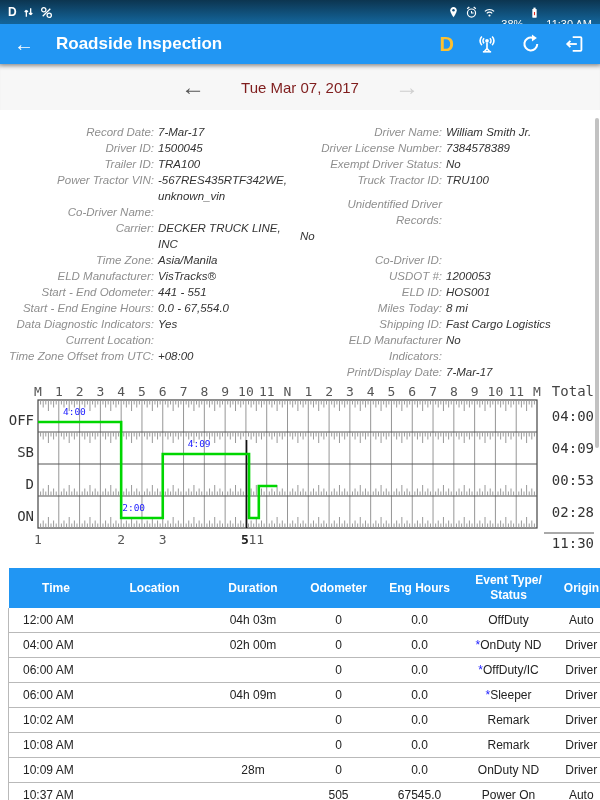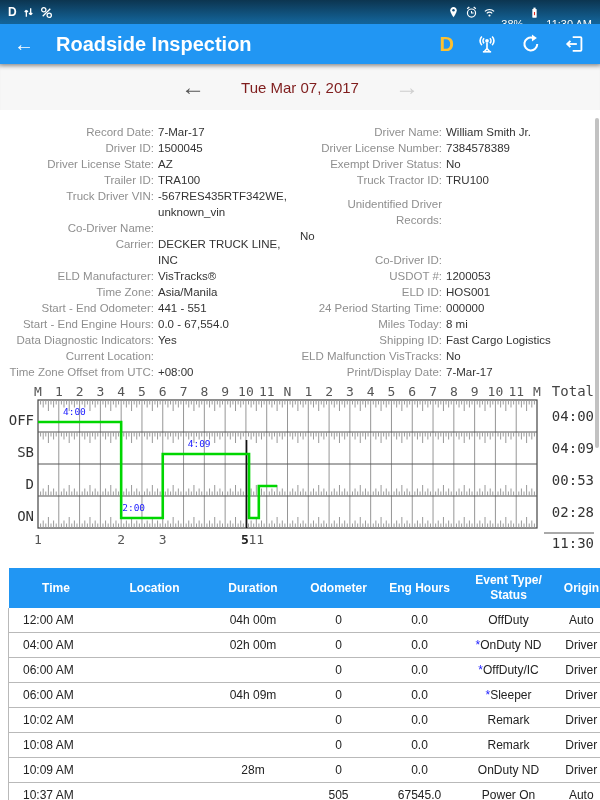--- a/index.html
+++ b/index.html
@@ -11,35 +11,35 @@
     padding:0 8px;font-size:12px;box-sizing:border-box;}
   .sb-left,.sb-right{display:flex;align-items:center;gap:5px;}
   .sb-left .sbD{font-weight:bold;font-size:12px;}
   .sb-ic{width:13px;height:13px;display:block;}
   .sb-time,.sb-batt-pct{font-size:11px;margin-top:24px;}
   
   .app-bar{height:40px;background:#2196f3;display:flex;align-items:center;
     color:#fff;padding:0 14px;box-sizing:border-box;box-shadow:0 2px 4px rgba(0,0,0,.25);
     position:relative;z-index:3;}
   .back-btn{font-size:20px;line-height:1;margin-right:22px;cursor:pointer;}
-  .app-title{font-size:20px;font-weight:bold;flex:1;}
+  .app-title{font-size:17px;font-weight:bold;flex:1;}
   .bar-actions{display:flex;align-items:center;gap:22px;}
   .d-badge{color:#fdc02f;font-weight:bold;font-size:20px;line-height:1;}
   .bar-ic{width:22px;height:22px;display:block;}
   
   .date-nav{height:46px;background:#f7f7f7;display:flex;align-items:center;
     justify-content:center;gap:36px;color:#757575;
     box-shadow:inset 0 5px 5px -4px rgba(0,0,0,.28);}
   .date-arrow{font-size:24px;line-height:1;cursor:pointer;color:#555;}
   .date-arrow.disabled{color:#cfcfcf;}
   .date-label{font-size:15px;color:#7f1d1d;}
   
   .info-section{display:flex;margin-top:14px;padding:0 6px;}
   .info-col{width:50%;display:flex;flex-direction:column;}
-  .info-row{display:flex;font-size:11.5px;line-height:16px;}
+  .info-row{display:flex;font-size:11.5px;line-height:16px;font-style:italic;}
   .info-row .lbl{width:148px;min-width:148px;text-align:right;color:#8f8f8f;padding-right:4px;}
   .info-row .val{color:#333;max-width:145px;}
   .info-col.right .lbl{width:142px;min-width:142px;}
   .info-col.right .info-row:nth-child(5){margin:8px 0;flex-direction:column;}
   
   .chart-wrap{margin-top:4px;position:relative;}
   
   .events-table{width:584px;margin:8px 8px 0 8px;border-collapse:collapse;table-layout:fixed;}
   .events-table th{background:#2196f3;color:#fff;font-size:12px;font-weight:bold;
     padding:5px 2px;white-space:pre-line;line-height:1.25;vertical-align:middle;}
@@ -132,48 +132,44 @@
   <div class="info-col left">
       <div class="info-row">
         <span class="lbl">Record Date:</span>
         <span class="val">7-Mar-17</span>
       </div>
       <div class="info-row">
         <span class="lbl">Driver ID:</span>
         <span class="val">1500045</span>
       </div>
       <div class="info-row">
-        <span class="lbl">Driver License State:</span>
-        <span class="val">AZ</span>
-      </div>
-      <div class="info-row">
         <span class="lbl">Trailer ID:</span>
         <span class="val">TRA100</span>
       </div>
       <div class="info-row">
-        <span class="lbl">Truck Driver VIN:</span>
+        <span class="lbl">Power Tractor VIN:</span>
         <span class="val">-567RES435RTF342WE, unknown_vin</span>
       </div>
       <div class="info-row">
         <span class="lbl">Co-Driver Name:</span>
         <span class="val"></span>
       </div>
       <div class="info-row">
         <span class="lbl">Carrier:</span>
         <span class="val">DECKER TRUCK LINE, INC</span>
       </div>
       <div class="info-row">
+        <span class="lbl">Time Zone:</span>
+        <span class="val">Asia/Manila</span>
+      </div>
+      <div class="info-row">
         <span class="lbl">ELD Manufacturer:</span>
         <span class="val">VisTracks®</span>
       </div>
       <div class="info-row">
-        <span class="lbl">Time Zone:</span>
-        <span class="val">Asia/Manila</span>
-      </div>
-      <div class="info-row">
         <span class="lbl">Start - End Odometer:</span>
         <span class="val">441 - 551</span>
       </div>
       <div class="info-row">
         <span class="lbl">Start - End Engine Hours:</span>
         <span class="val">0.0 - 67,554.0</span>
       </div>
       <div class="info-row">
         <span class="lbl">Data Diagnostic Indicators:</span>
         <span class="val">Yes</span>
@@ -214,33 +210,29 @@
       </div>
       <div class="info-row">
         <span class="lbl">USDOT #:</span>
         <span class="val">1200053</span>
       </div>
       <div class="info-row">
         <span class="lbl">ELD ID:</span>
         <span class="val">HOS001</span>
       </div>
       <div class="info-row">
-        <span class="lbl">24 Period Starting Time:</span>
-        <span class="val">000000</span>
-      </div>
-      <div class="info-row">
         <span class="lbl">Miles Today:</span>
         <span class="val">8 mi</span>
       </div>
       <div class="info-row">
         <span class="lbl">Shipping ID:</span>
         <span class="val">Fast Cargo Logistics</span>
       </div>
       <div class="info-row">
-        <span class="lbl">ELD Malfunction VisTracks:</span>
+        <span class="lbl">ELD Manufacturer Indicators:</span>
         <span class="val">No</span>
       </div>
       <div class="info-row">
         <span class="lbl">Print/Display Date:</span>
         <span class="val">7-Mar-17</span>
       </div>
     </div>
 </div>
 
 <div class="chart-wrap">
@@ -1012,21 +1004,21 @@
         <th>Eng Hours</th>
         <th>Event Type/
 Status</th>
         <th>Origin</th>
       </tr>
     </thead>
   <tbody>
       <tr>
         <td>12:00 AM</td>
         <td></td>
-        <td>04h 00m</td>
+        <td>04h 03m</td>
         <td>0</td>
         <td>0.0</td>
         <td>OffDuty</td>
         <td>Auto</td>
       </tr>
       <tr>
         <td>04:00 AM</td>
         <td></td>
         <td>02h 00m</td>
         <td>0</td>

